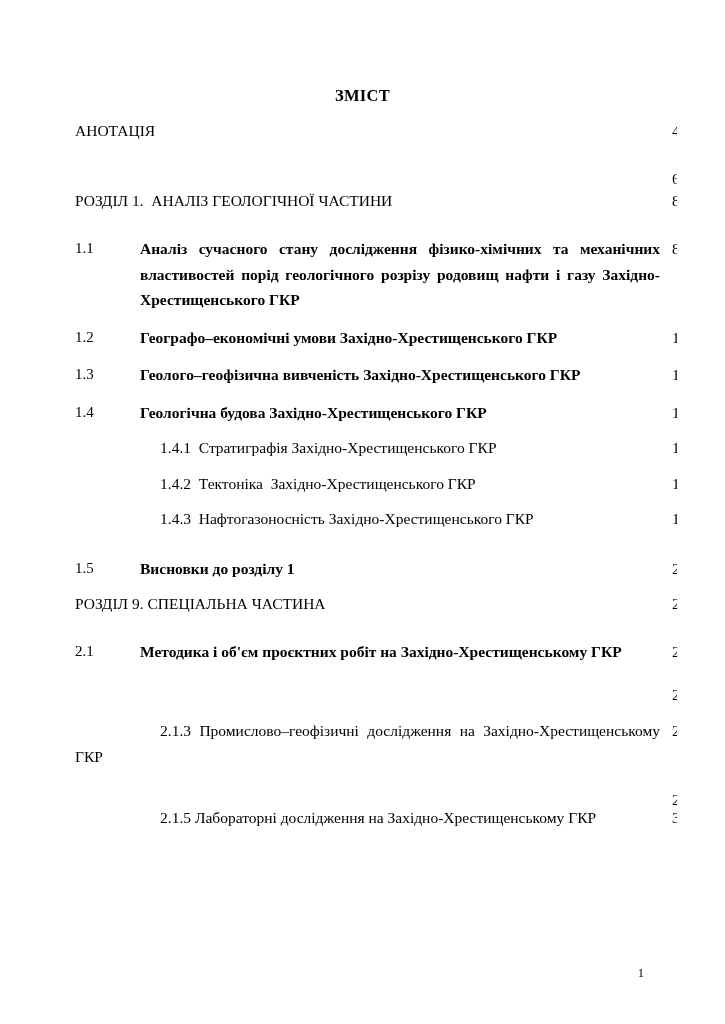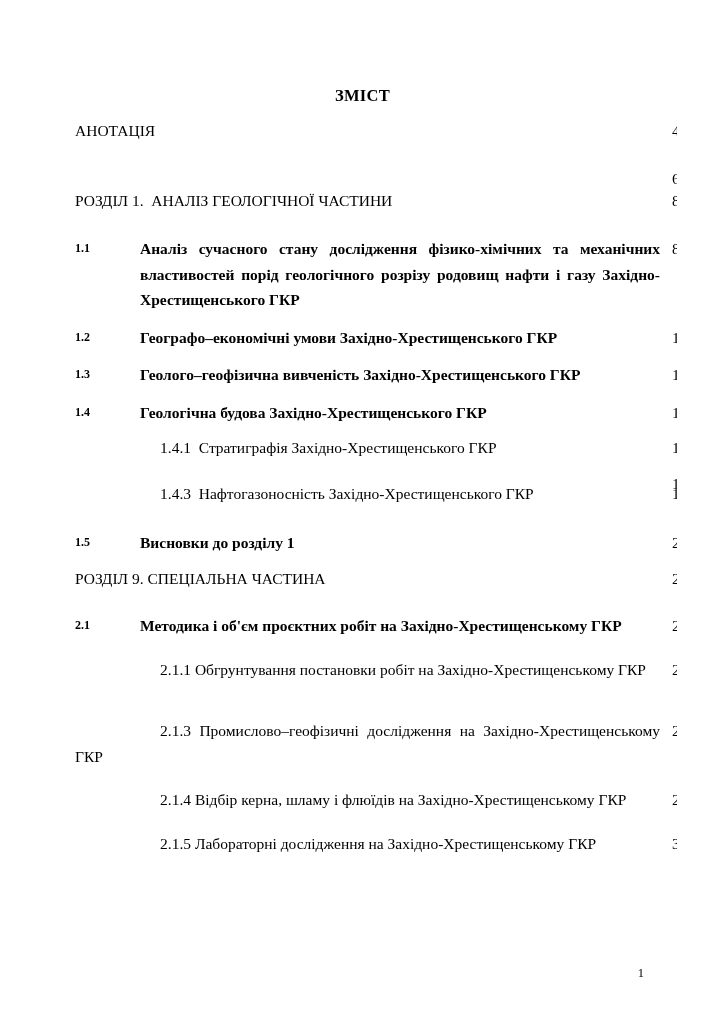--- a/index.html
+++ b/index.html
@@ -42,24 +42,23 @@
     position: relative;
     box-sizing: border-box;
     padding-left: 75px;
     padding-right: 65px;
     margin-bottom: 0;
   }
   .num {
     position: absolute;
     left: 75px;
     top: 0;
-    font-size: 12px;
+    font-size: 15px;
     line-height: 25.5px;
     white-space: nowrap;
-    font-weight: bold;
   }
   .text {
     font-size: 15.5px;
     line-height: 25.5px;
     text-align: justify;
     text-justify: inter-word;
     white-space: pre-wrap;
   }
   .page-no {
     position: absolute;
@@ -153,20 +152,21 @@
         <div class="text">Геологічна будова Західно-Хрестищенського ГКР</div>
         <div class="page-no">14</div>
       </div>
       <div style="height: 10px;"></div>
       <div class="row lvl3">
         <div class="text">1.4.1  Стратиграфія Західно-Хрестищенського ГКР</div>
         <div class="page-no">14</div>
       </div>
       <div style="height: 10px;"></div>
       <div class="row lvl3">
+        <div class="text">1.4.2  Тектоніка  Західно-Хрестищенського ГКР</div>
         <div class="page-no">14</div>
       </div>
       <div style="height: 10px;"></div>
       <div class="row lvl3">
         <div class="text">1.4.3  Нафтогазоносність Західно-Хрестищенського ГКР</div>
         <div class="page-no">17</div>
       </div>
       <div style="height: 12px;"></div>
       <div style="height: 12px;"></div>
       <div class="row lvl2">
@@ -180,32 +180,30 @@
         <div class="page-no">23</div>
       </div>
       <div style="height: 22px;"></div>
       <div class="row lvl2 hang">
         <div class="num">2.1</div>
         <div class="text">Методика і об'єм проєктних робіт на Західно-Хрестищенському ГКР</div>
         <div class="page-no">23</div>
       </div>
       <div style="height: 18px;"></div>
       <div class="row lvl3 hang">
-        <div class="text">2.1.1 Обгрунтування постановки робіт на Західно-Хрестищенському ГКР</div>
         <div class="page-no">24</div>
       </div>
       <div style="height: 18px;"></div>
       <div style="height: 18px;"></div>
       <div class="row lvl3 hang">
         <div class="text">2.1.3 Промислово–геофізичні дослідження на Західно-Хрестищенському ГКР</div>
         <div class="page-no">26</div>
       </div>
       <div style="height: 18px;"></div>
       <div class="row lvl3 hang">
-        <div class="text">2.1.4 Відбір керна, шламу і флюїдів на Західно-Хрестищенському ГКР</div>
         <div class="page-no">29</div>
       </div>
       <div style="height: 18px;"></div>
       <div class="row lvl3 hang">
         <div class="text">2.1.5 Лабораторні дослідження на Західно-Хрестищенському ГКР</div>
         <div class="page-no">31</div>
       </div>
     </div>
 
   <div class="folio">1</div>

